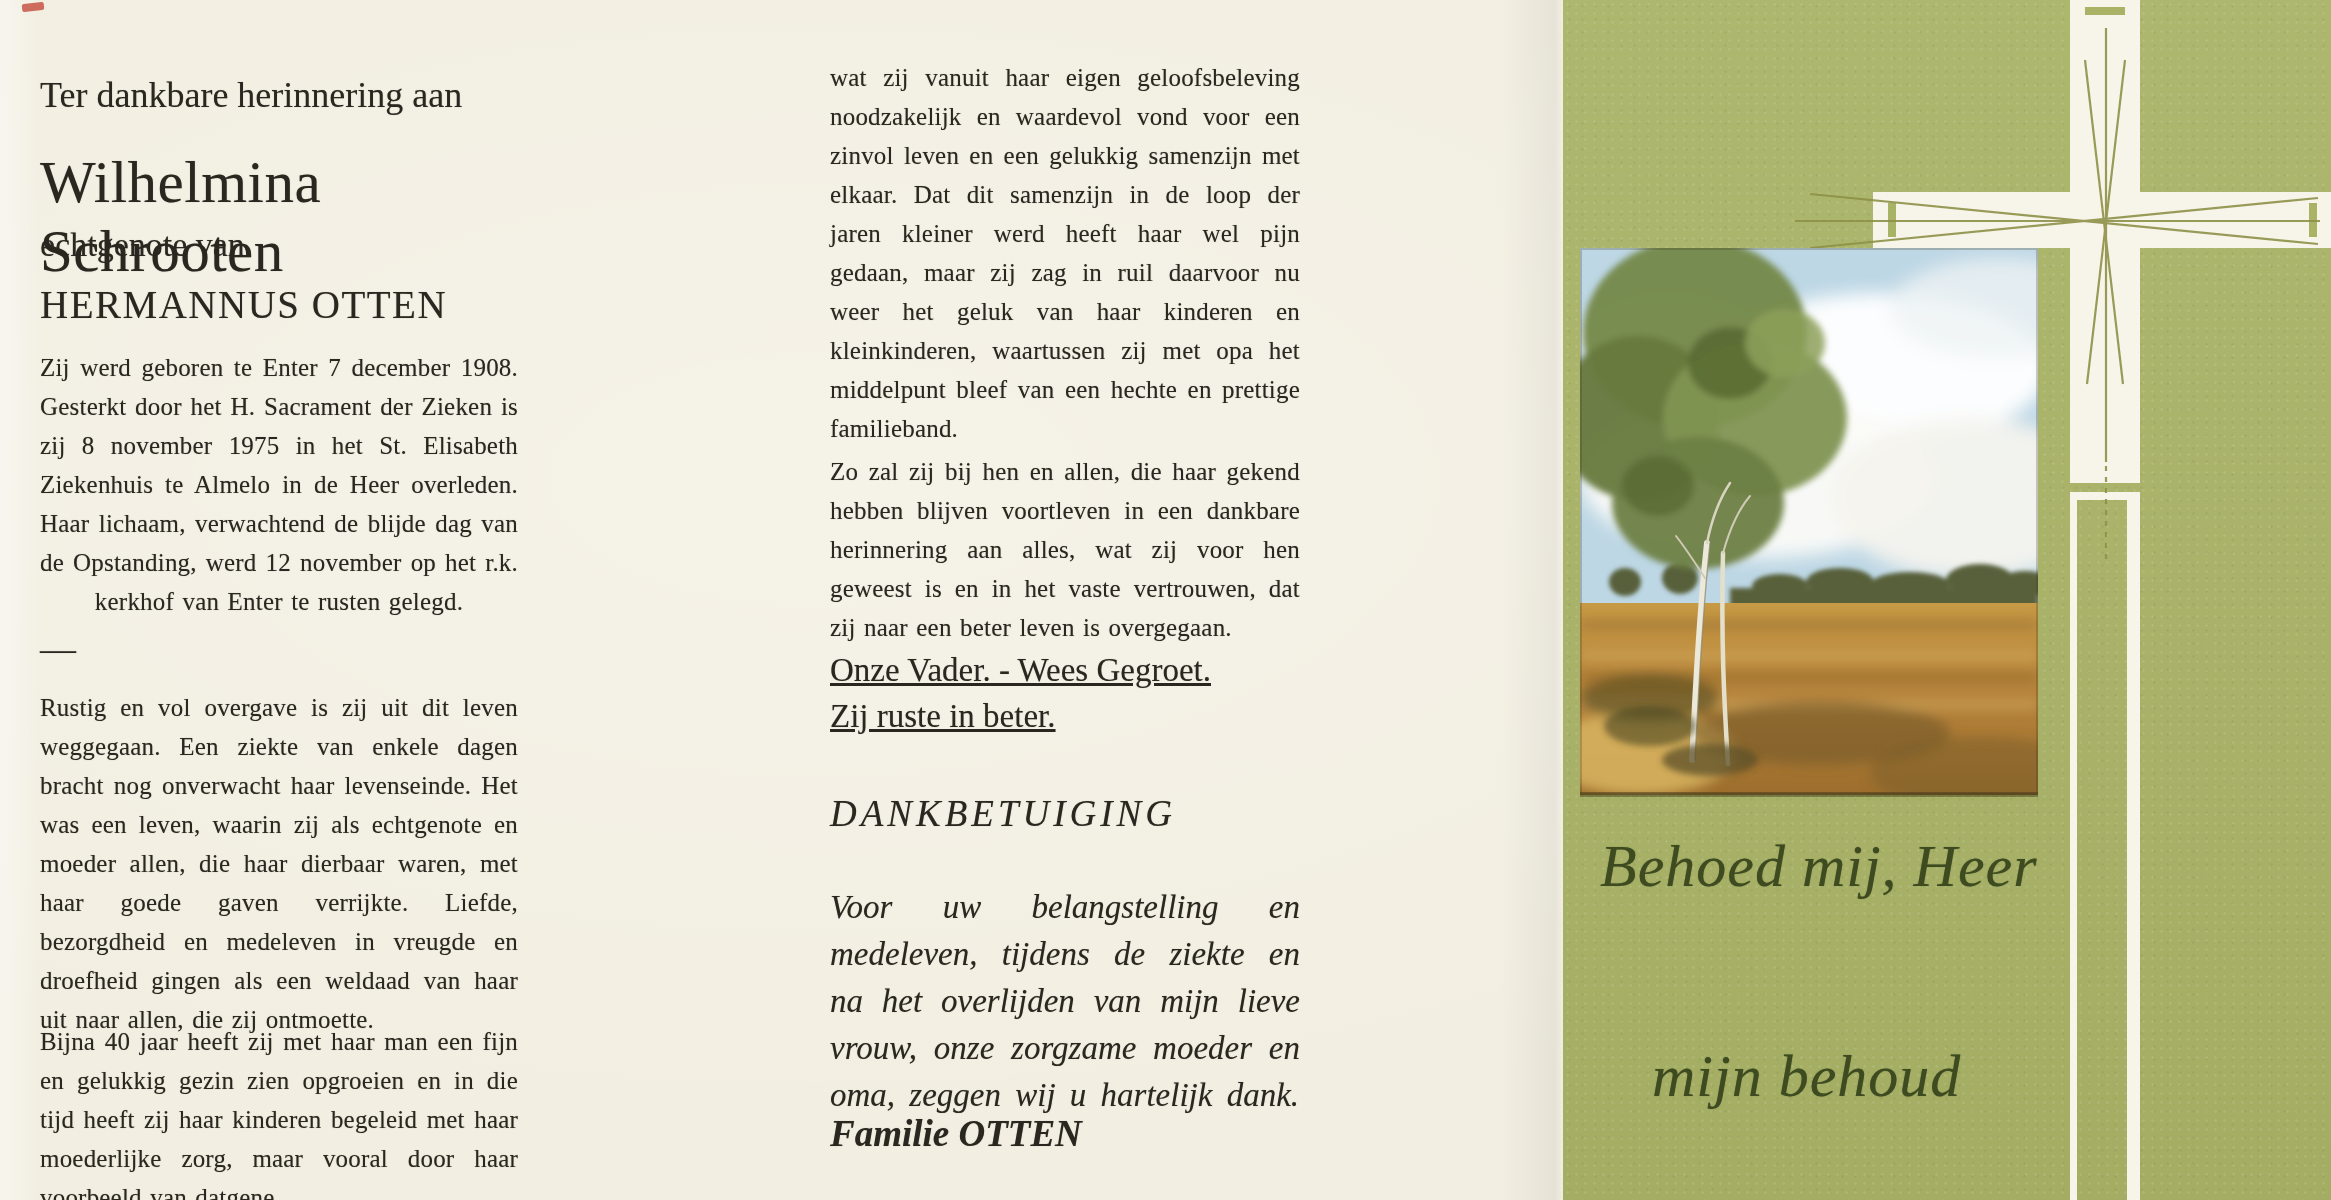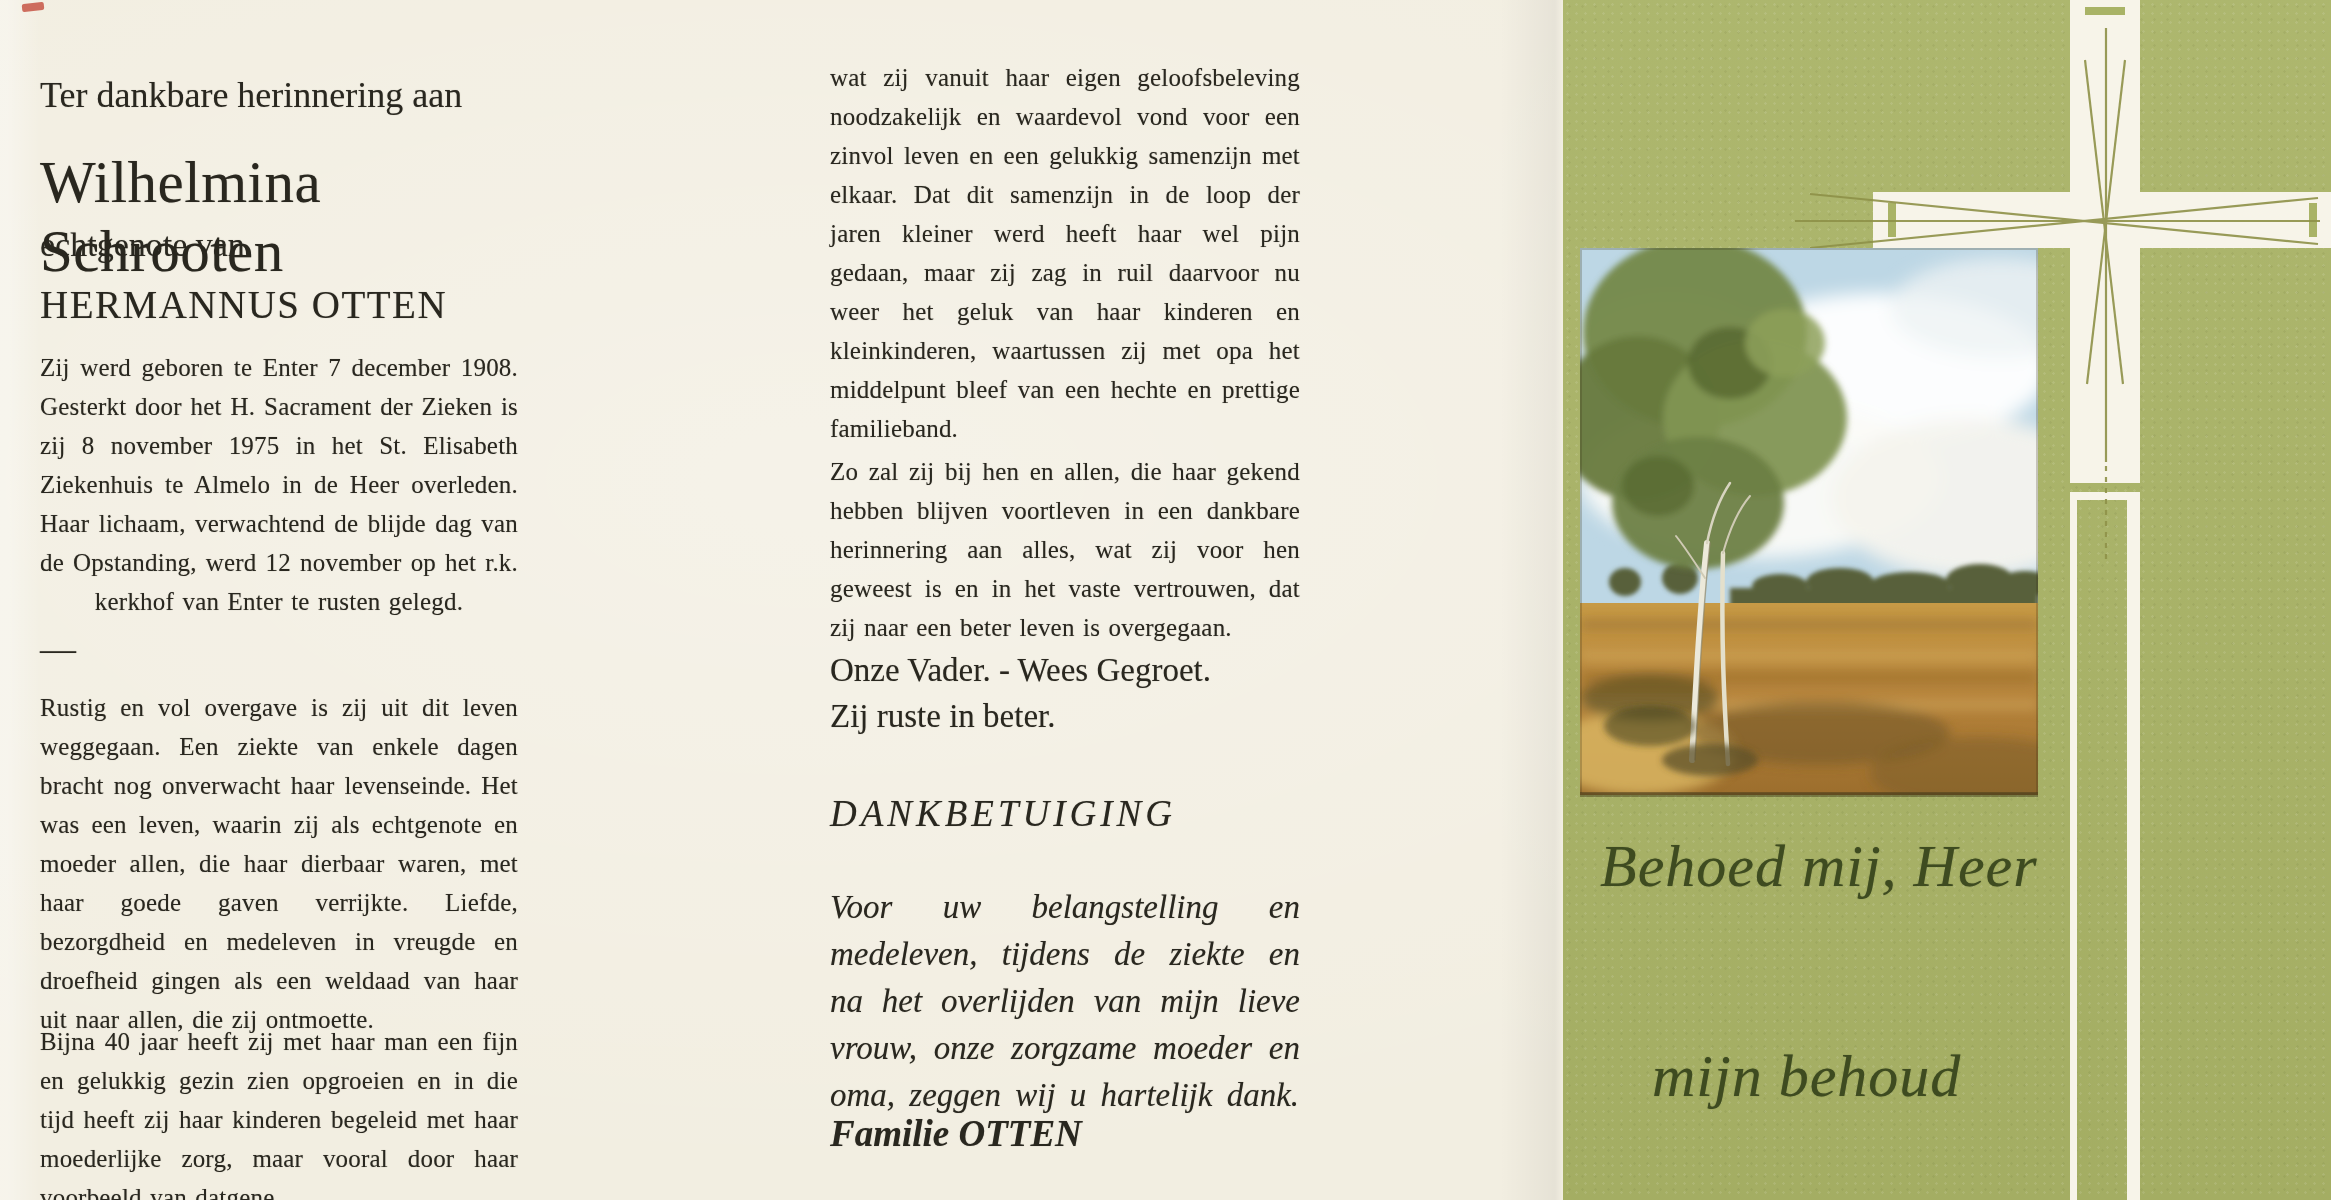--- a/index.html
+++ b/index.html
@@ -29,21 +29,21 @@
   .midcol .blk{left:830px;width:470px;}
   .centered{text-align:left;}
   .jst{text-align:justify;}
   .center-last{text-align-last:center;}
   .body-text{font-size:25px;line-height:39px;letter-spacing:.2px;word-spacing:2px;}
   .intro{font-size:36px;}
   .dec-name{font-size:59px;font-weight:normal;letter-spacing:.5px;}
   .relation{font-size:34px;}
   .spouse{font-size:39px;letter-spacing:1.5px;}
   .divider{font-size:36px;letter-spacing:2px;}
-  .prayer{font-size:33px;}
+  .prayer{font-size:33px;text-decoration:underline;}
   .ack-head{font-style:italic;font-size:37px;letter-spacing:4px;}
   .ack-text{font-style:italic;font-size:33px;line-height:47px;word-spacing:6px;}
   .signature{font-style:italic;font-weight:bold;font-size:37px;padding-right:6px;}
   .ink{color:#29271f;text-shadow:0 0 1px rgba(45,42,35,.35);}
   
   .panel{
     position:absolute;left:1563px;top:0;width:848px;height:1200px;
     background-color:#a9b366;
     background-image:
       radial-gradient(rgba(255,255,255,.10) 1px, rgba(0,0,0,0) 1.5px),

